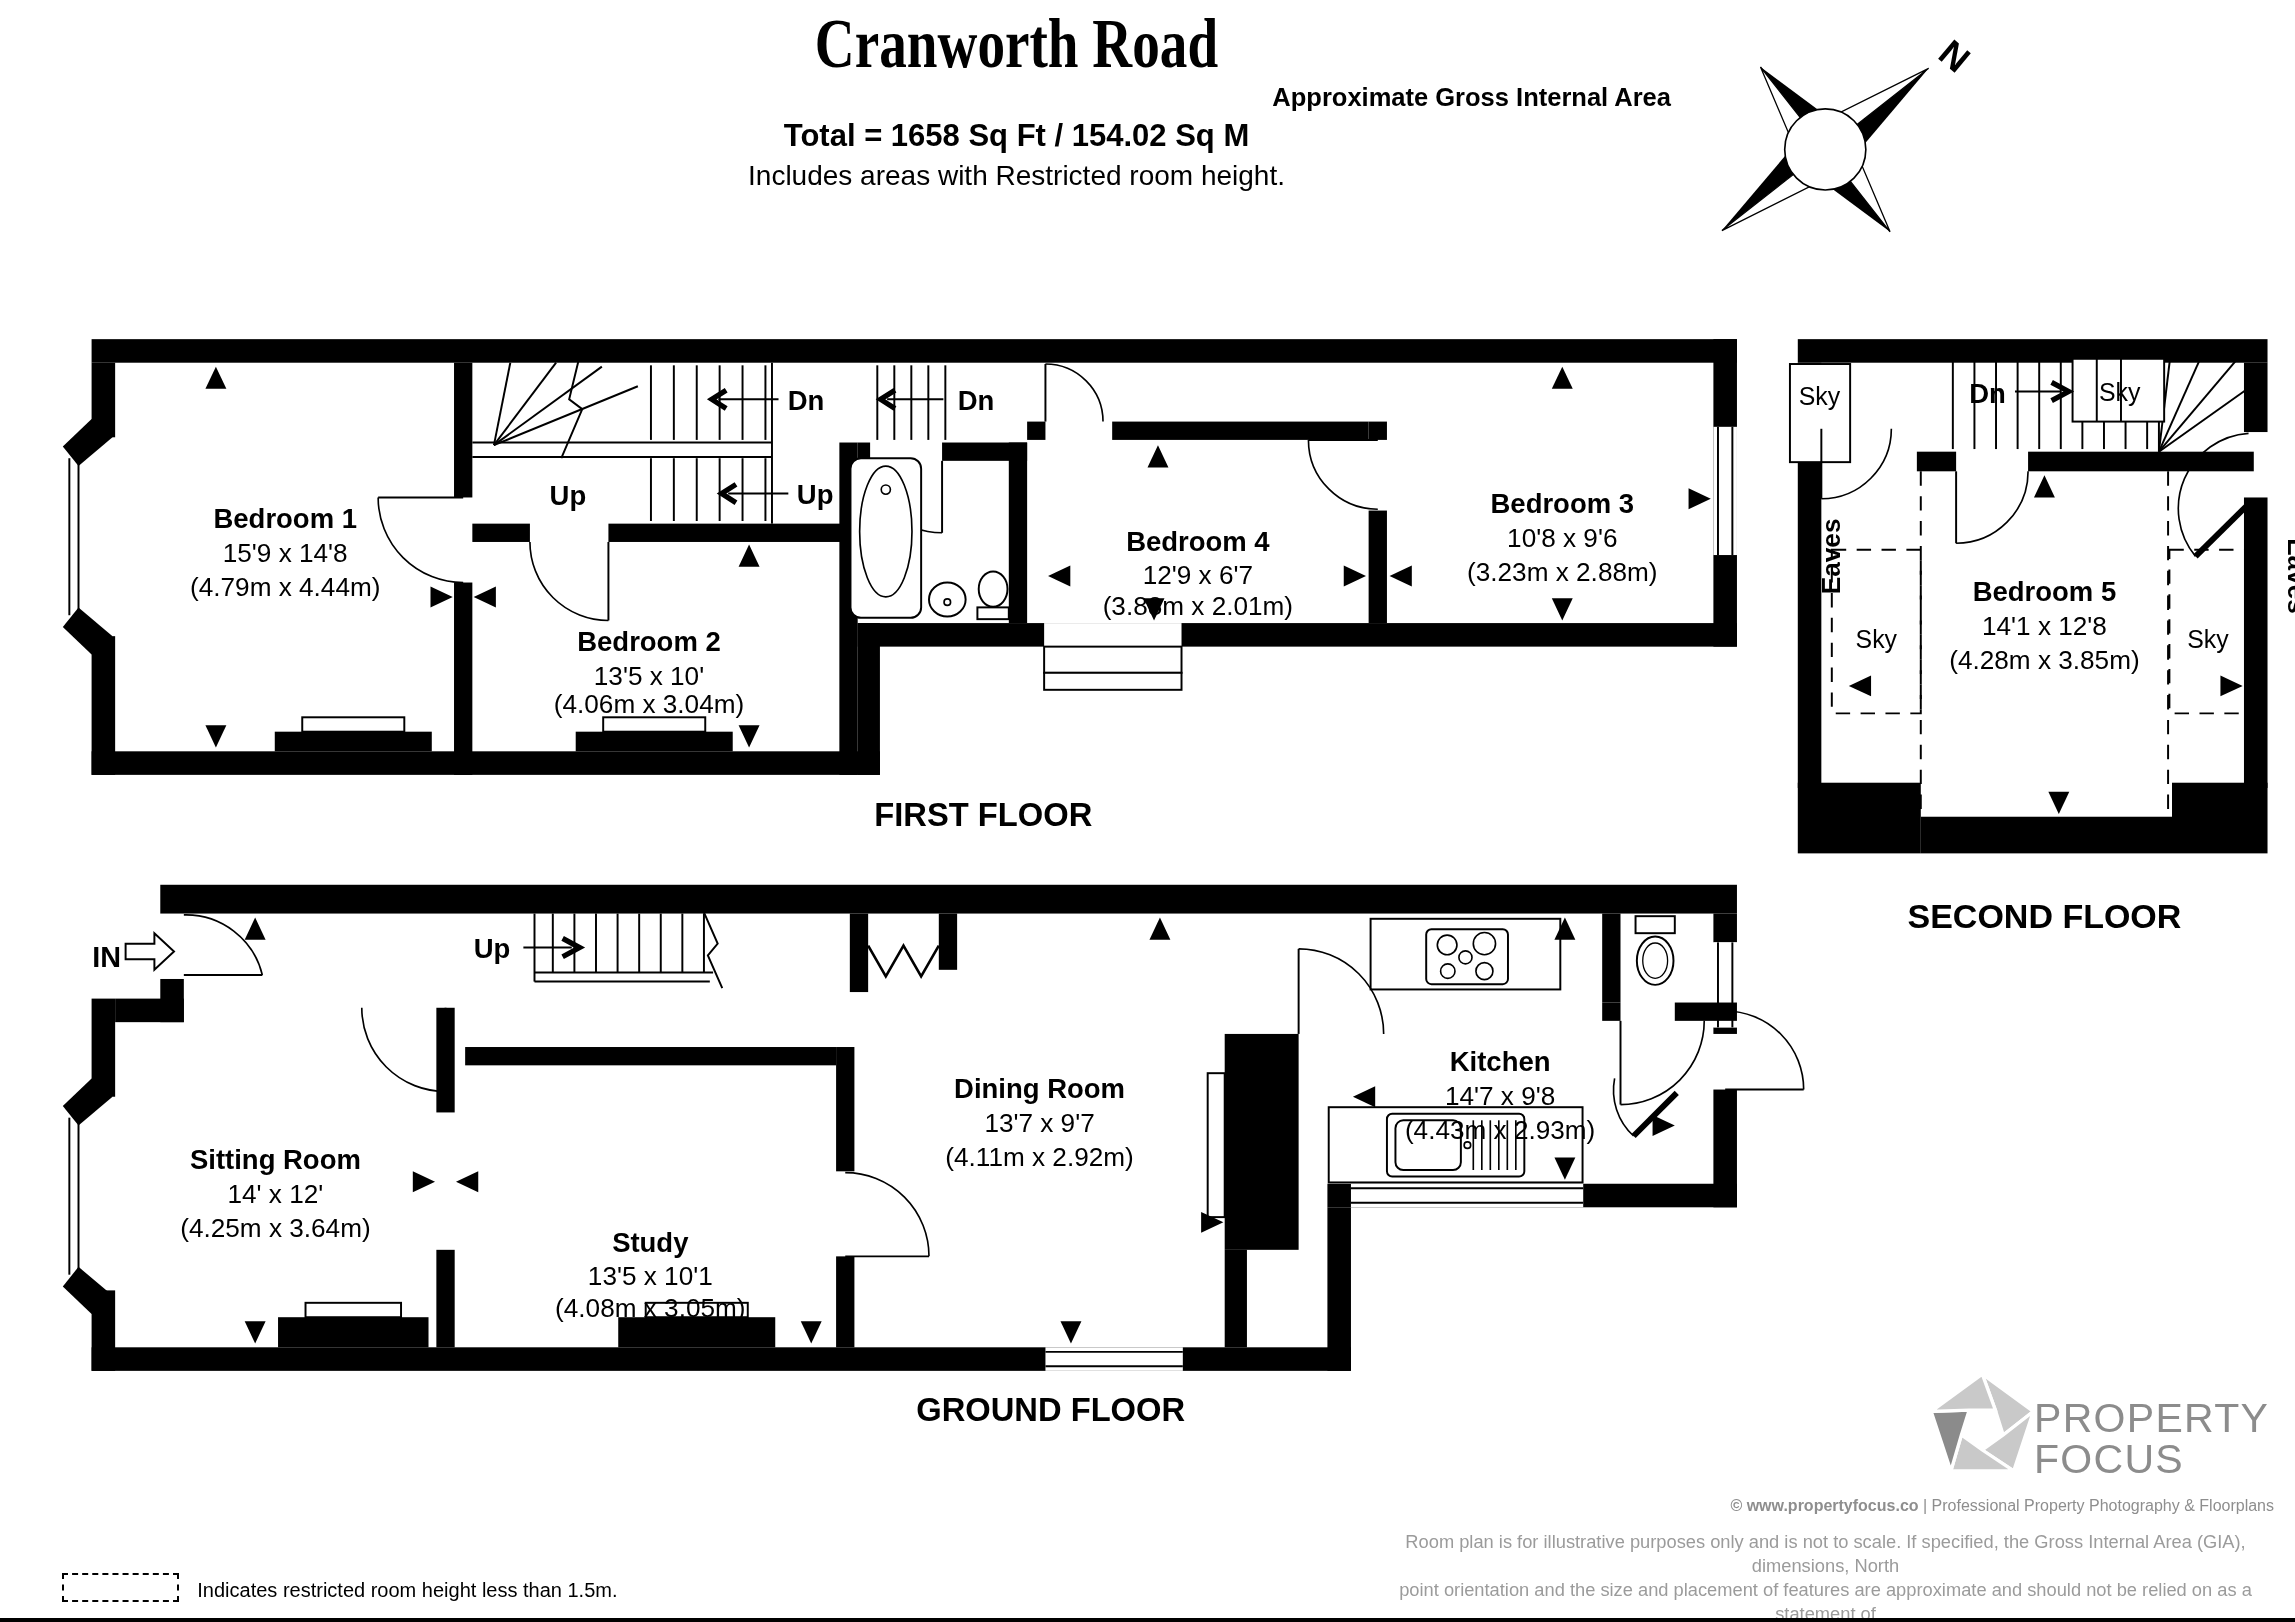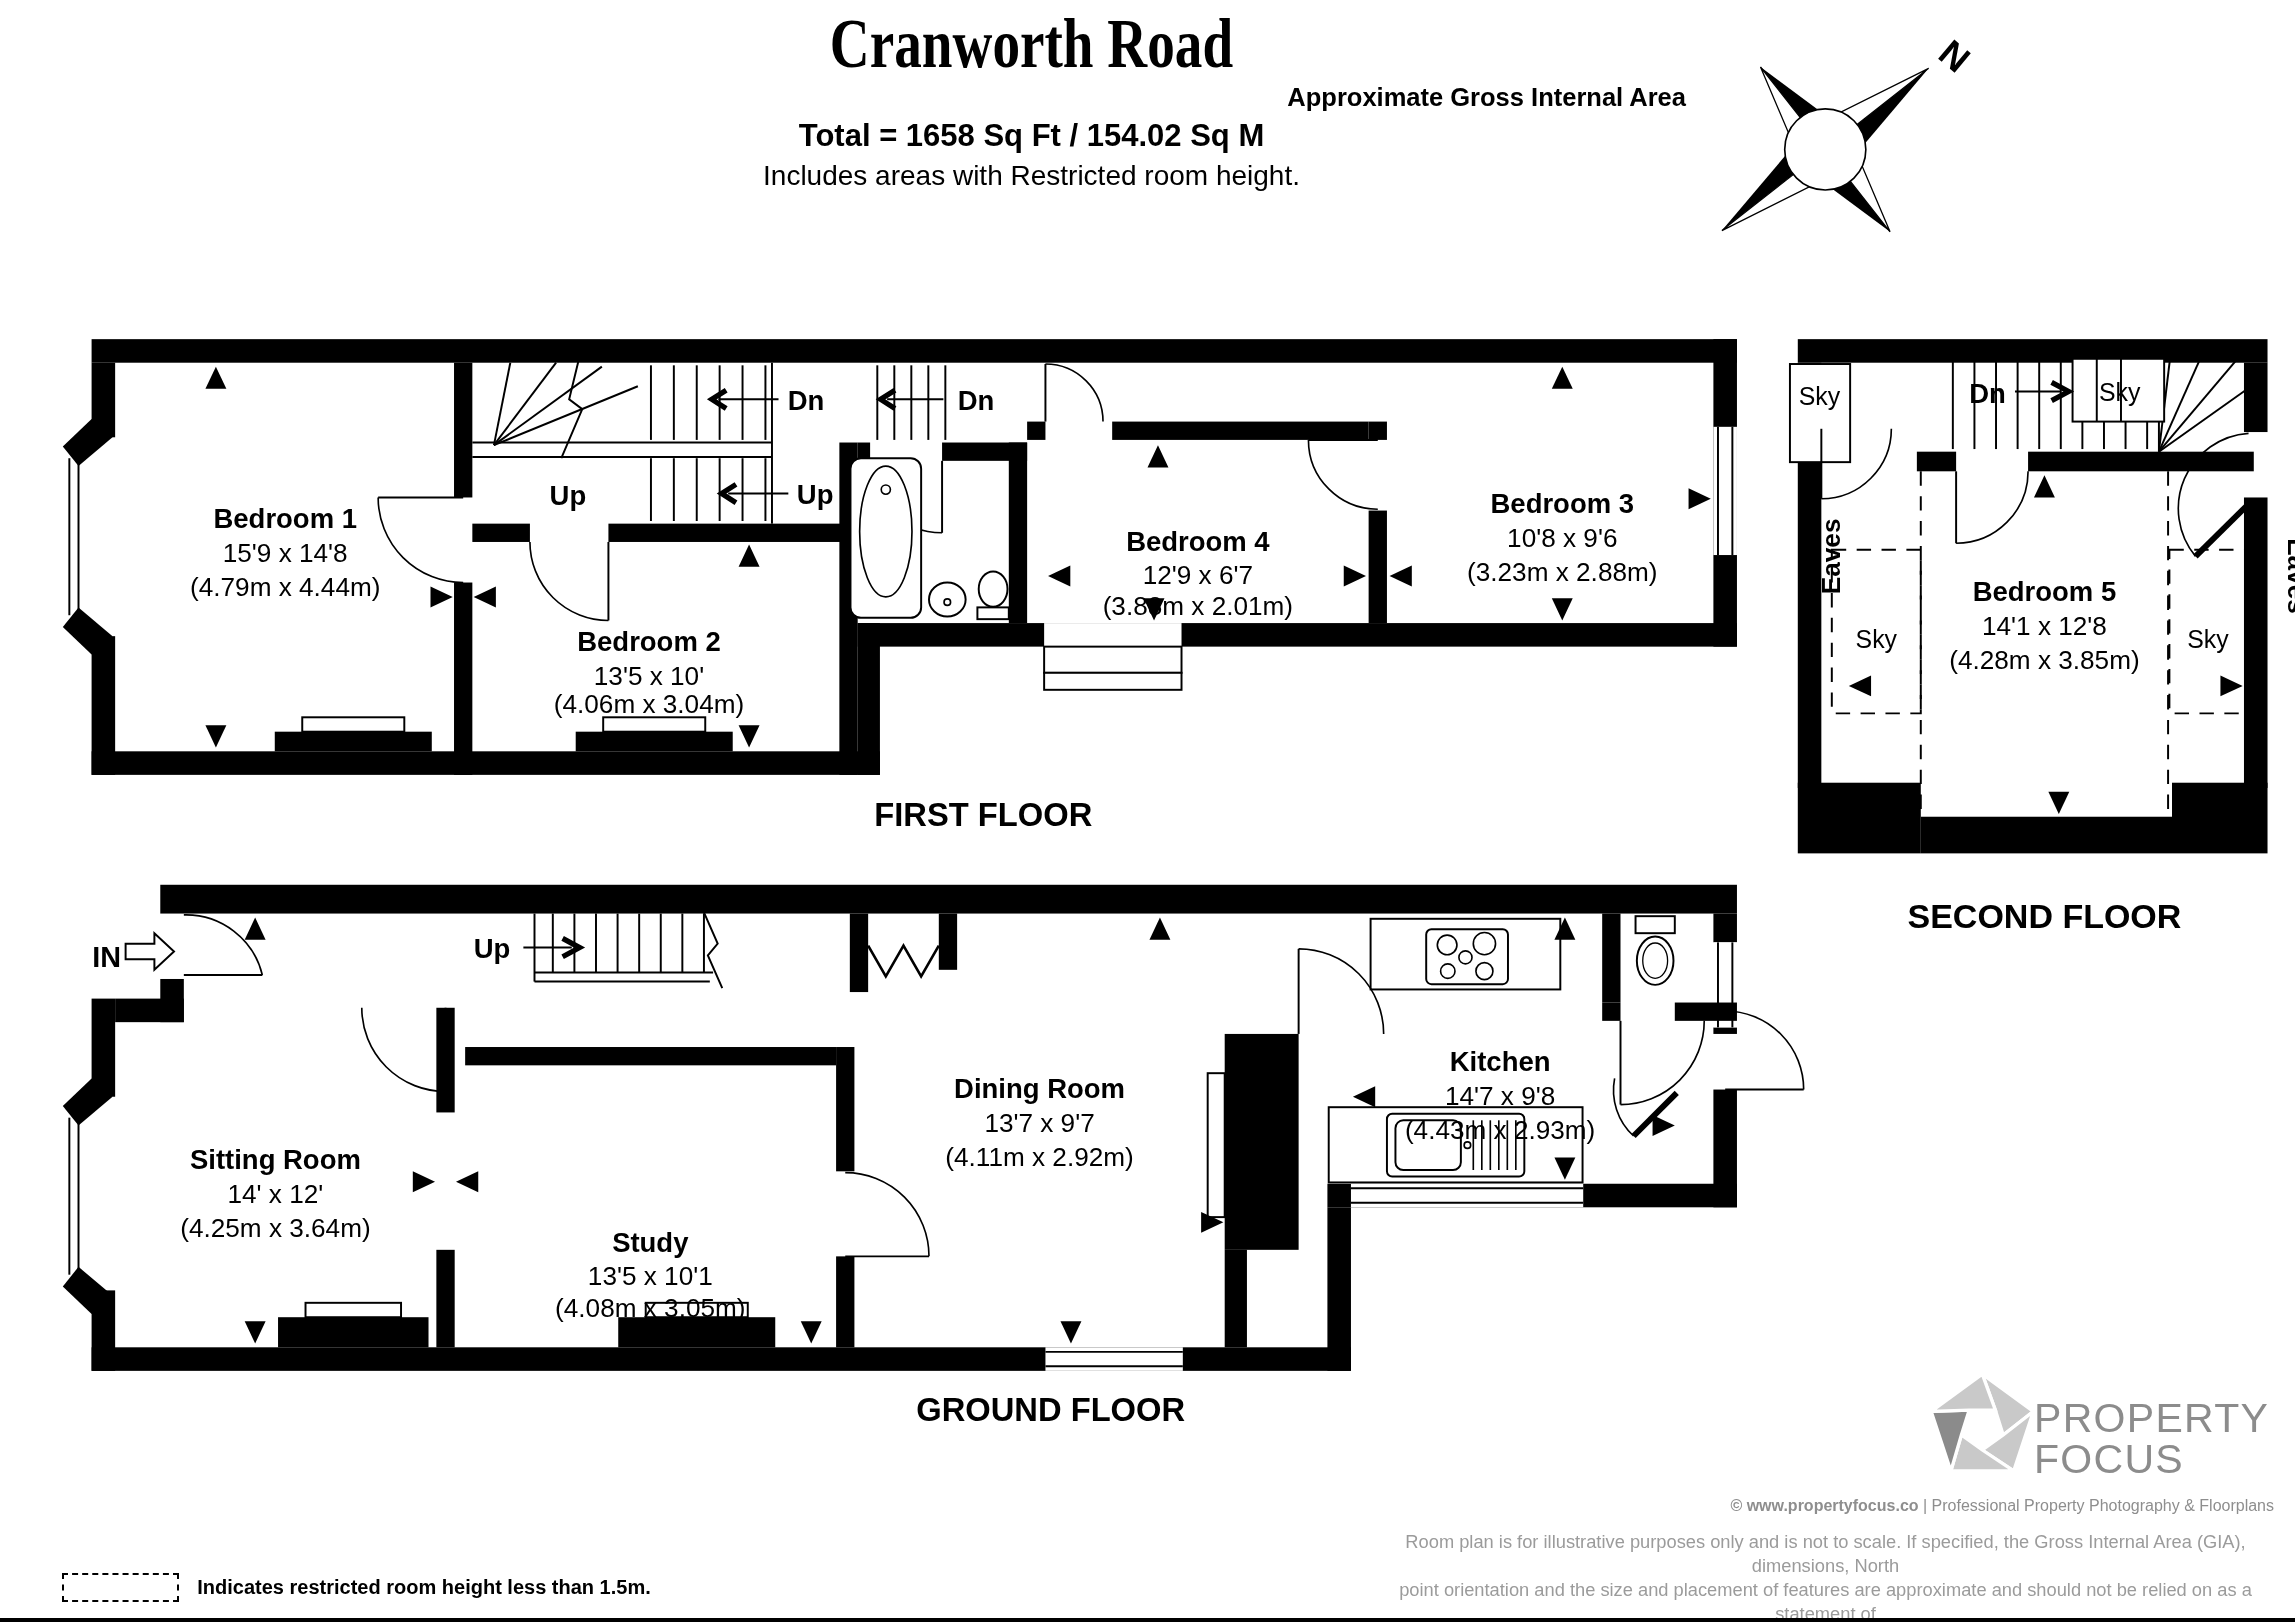--- a/index.html
+++ b/index.html
@@ -1,25 +1,25 @@
 <!DOCTYPE html>
 <html style="font-size:10.5px"><head>
 <meta charset="utf-8">
 <style>
   html,body{margin:0;padding:0;background:#fff;}
   #page{position:relative;width:2295px;height:1623px;background:#ffffff;overflow:hidden;
         font-family:"Liberation Sans","DejaVu Sans",sans-serif;}
   #plan-svg{position:absolute;left:0;top:0;}
-  .hdr{position:absolute;left:377px;top:9.2px;width:1309px;text-align:center;color:#000;}
+  .hdr{position:absolute;left:362px;top:9.2px;width:1309px;text-align:center;color:#000;}
   .hdr h1{margin:0;font-family:"Liberation Serif","DejaVu Serif",serif;font-weight:bold;
           font-size:69px;line-height:1.02;transform:scaleX(.8);transform-origin:50% 50%;white-space:nowrap;}
   .hdr .s1{font-size:25.5px;font-weight:bold;margin-top:3.9px;text-align:right;}
   .hdr .s2{font-size:31px;font-weight:bold;margin-top:5.2px;}
   .hdr .s3{font-size:28px;margin-top:6px;}
-  .legend{position:absolute;left:62px;top:1573px;display:flex;align-items:center;font-weight:bold;}
+  .legend{position:absolute;left:62px;top:1573px;display:flex;align-items:flex-end;}
   .legend .box{width:113px;height:25px;border:2px dashed #000;margin-right:18.3px;}
   .legend .txt{font-size:20px;color:#000;}
   .logo{position:absolute;left:2034px;top:1398px;color:#8c8c8c;font-weight:normal;line-height:1.0;}
   .logo .l1{font-size:41px;letter-spacing:1.3px;}
   .logo .l2{font-size:41px;letter-spacing:1.3px;}
   .credit{position:absolute;left:1243px;top:1497px;width:1031px;text-align:right;
           font-size:16px;color:#8e8e8e;white-space:nowrap;}
   .credit b{font-weight:bold;}
   .disclaimer{position:absolute;left:1374px;top:1530px;width:903px;text-align:center;
           font-size:18.3px;color:#9b9b9b;line-height:1.32;}

